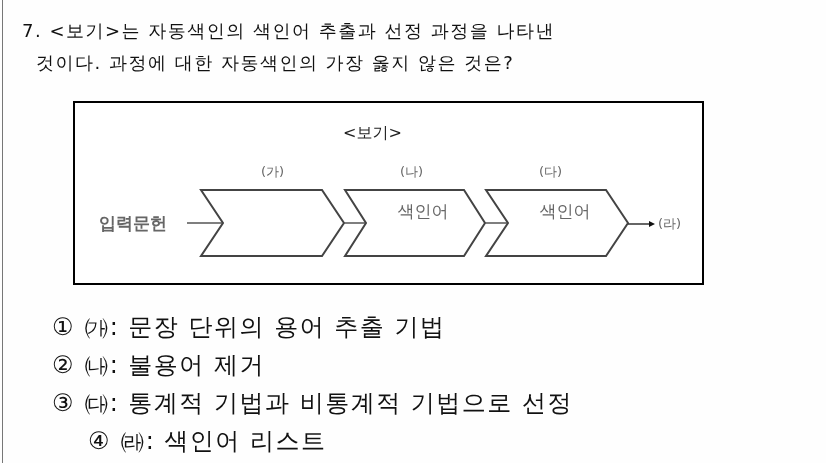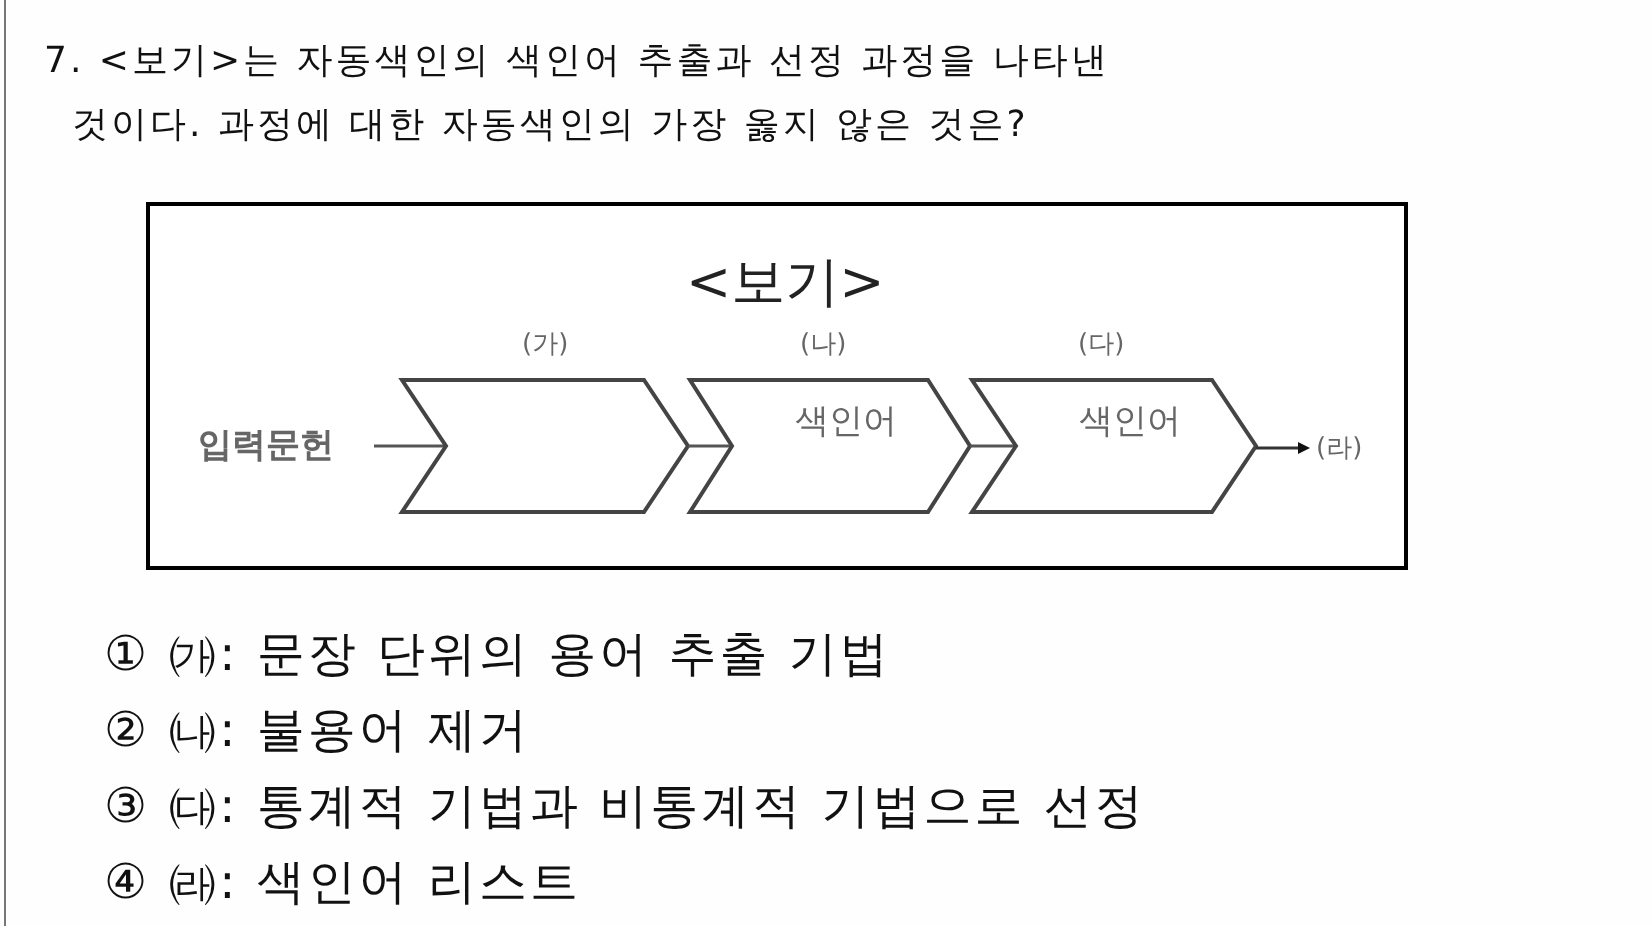--- a/index.html
+++ b/index.html
@@ -5,21 +5,21 @@
   html, body { margin: 0; padding: 0; }
   body {
     width: 826px; height: 463px; background: #fefefe; position: relative; overflow: hidden;
     font-family: "DejaVu Sans", sans-serif; color: #111;
   }
   .left-rule { position: absolute; left: 2px; top: 0; width: 1px; height: 463px; background: #777; }
   .q-line { position: absolute; left: 22px; font-size: 18px; letter-spacing: 1.5px; white-space: nowrap; line-height: 26px; }
   .q-line.l1 { top: 18px; }
   .q-line.l2 { top: 50px; left: 36px; }
   .box { position: absolute; left: 73px; top: 101px; width: 627px; height: 180px; border: 2px solid #000; background: #fff; }
-  .box-title { position: absolute; left: 268px; top: 20px; font-size: 27px; color: #222; }
+  .box-title { position: absolute; left: 268px; top: 20px; font-size: 16px; color: #222; }
   .lbl { position: absolute; font-size: 13px; color: #666; }
   .diag { position: absolute; left: 0; top: 0; }
   .ctext { position: absolute; font-family: "DejaVu Serif", serif; color: #666; font-size: 17px; text-align: center; line-height: 22px; white-space: nowrap; }
   .opt { position: absolute; left: 52px; font-size: 24px; letter-spacing: 1.5px; white-space: nowrap; }
 </style>
 </head>
 <body>
 
 <div class="left-rule"></div>
 
@@ -63,16 +63,16 @@
   <span>㈎: 문장 단위의 용어 추출 기법</span>
 </div>
 <div class="opt" style="top:349px;">
   <span>②</span>
   <span>㈏: 불용어 제거</span>
 </div>
 <div class="opt" style="top:387px;">
   <span>③</span>
   <span>㈐: 통계적 기법과 비통계적 기법으로 선정</span>
 </div>
-<div class="opt" style="top:425px;">
+<div class="opt" style="top:425px;margin-left:36px;">
   <span>④</span>
   <span>㈑: 색인어 리스트</span>
 </div>
 
 </body></html>

